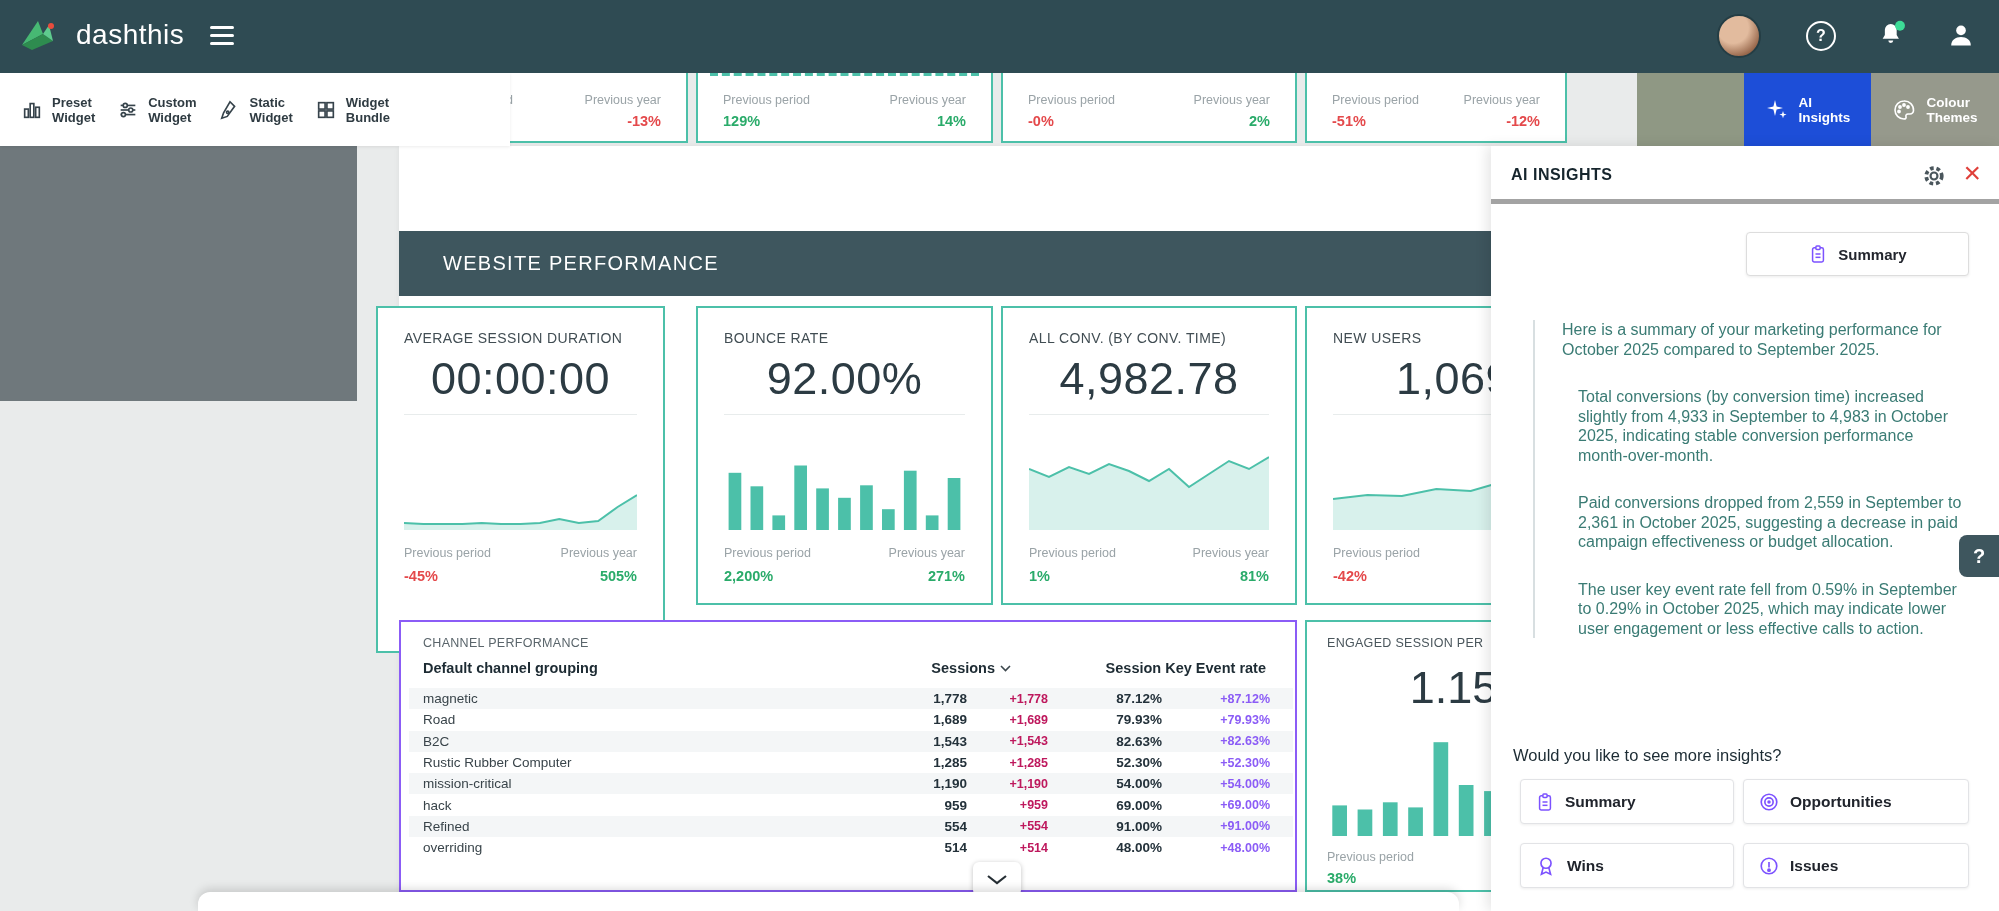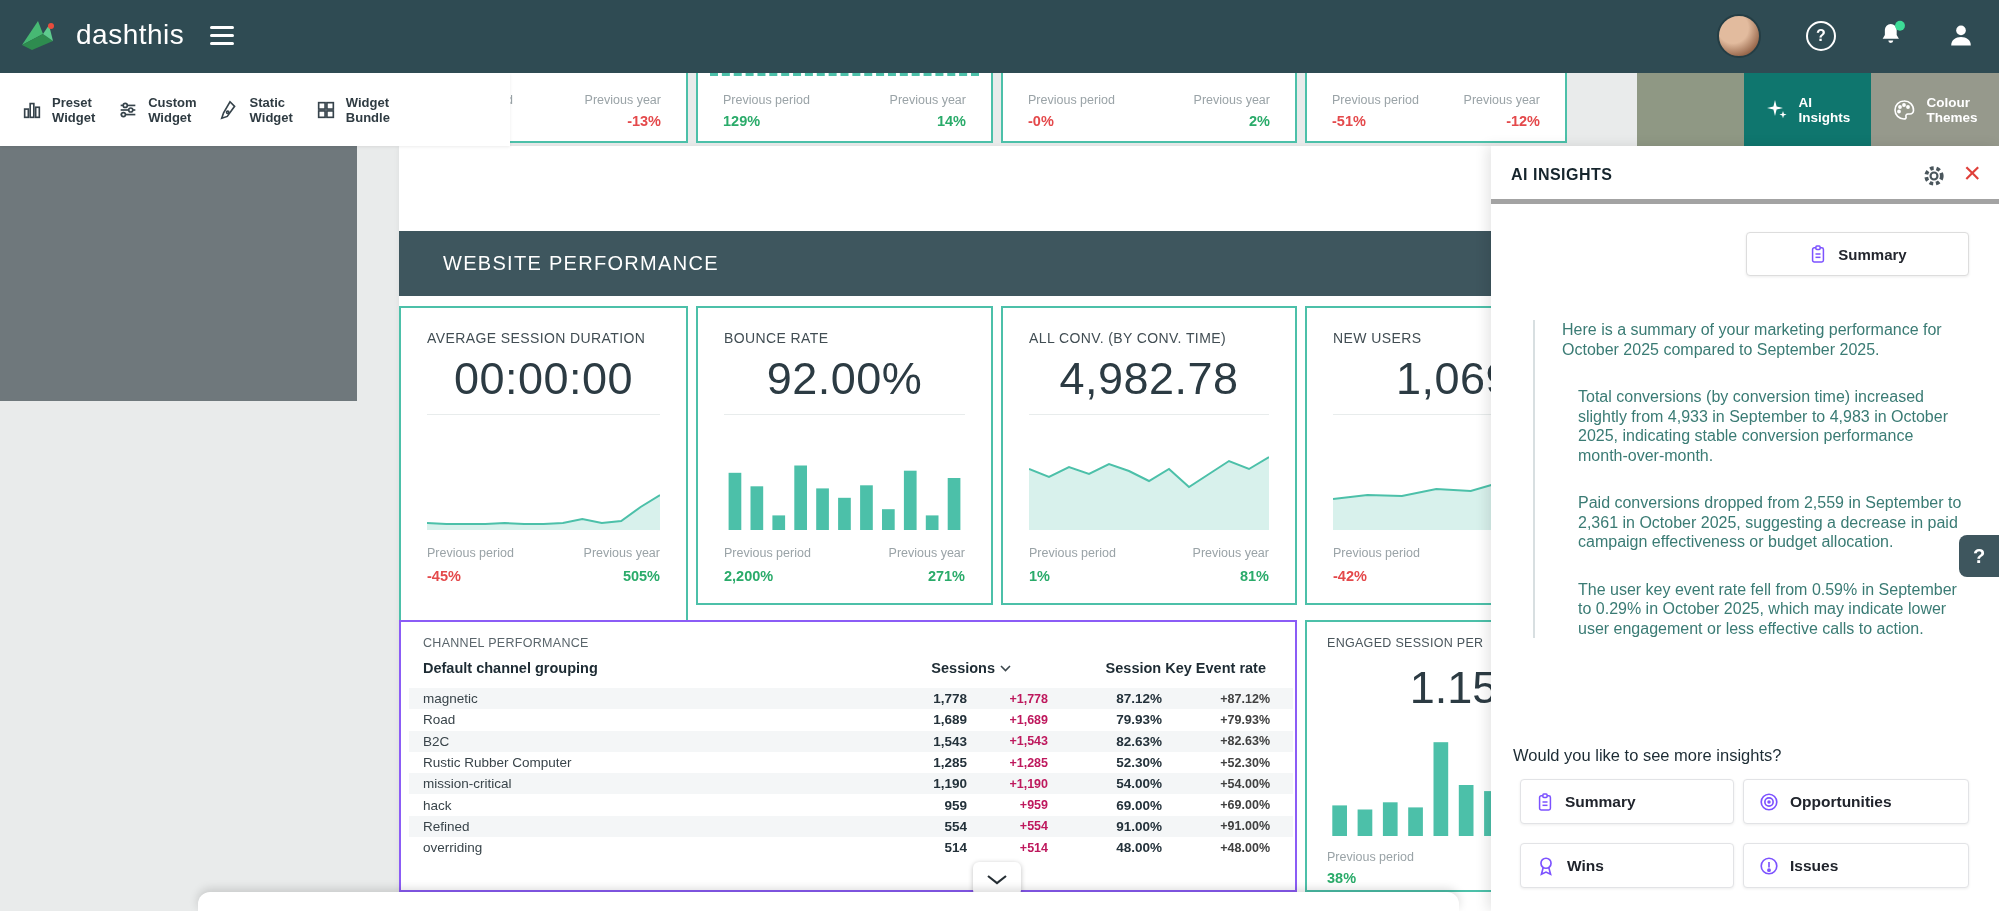--- a/index.html
+++ b/index.html
@@ -22,21 +22,21 @@
   .pw-labels{display:flex;justify-content:space-between;font-size:12.5px;color:#9aa3a7}
   .pw-vals{display:flex;justify-content:space-between;font-size:14.5px;font-weight:bold;margin-top:6px}
   .up{color:#2aab6a}.down{color:#e4494b}
   .dash{position:absolute;top:12px;left:12px;right:12px;border-top:4px dashed #4cc0a9}
 
   .toolblock{left:0;top:73px;width:510px;height:73px;background:#fff;z-index:20;display:flex;align-items:center;gap:4px;padding-left:12px;box-shadow:0 1px 3px rgba(0,0,0,.08)}
   .toolbtn{display:flex;align-items:center;gap:9px;padding:9px 9px;border-radius:4px;cursor:pointer;color:#36434b}
   .toolbtn .lbl{font-size:13px;font-weight:bold;line-height:15px;color:#2f3b42}
   .swatch{left:1637px;top:73px;width:107px;height:73px;background:#8f9884;z-index:20}
   .btn2{top:73px;height:73px;z-index:20;display:flex;align-items:center;justify-content:center;gap:10px;cursor:pointer}
-  .ai-btn{left:1744px;width:127px;background:#0f766e}
+  .ai-btn{left:1744px;width:127px;background:#1d4ed8}
   .themes-btn{left:1871px;width:128px;background:#96998c}
   .btn2 .lbl{font-size:13.5px;font-weight:bold;line-height:15px;color:#fff}
 
   
   .leftpanel{left:0;top:146px;width:357px;height:255px;background:#6f787c;z-index:2}
   .canvas{left:399px;top:146px;width:1092px;height:765px;background:#fff;z-index:1;box-shadow:0 0 6px rgba(0,0,0,.06)}
   .secheader{left:399px;top:231px;width:1203px;height:65px;background:#3e565e;z-index:3;display:flex;align-items:center;padding-left:44px;color:#fff;font-size:20px;letter-spacing:1.3px}
 
   
   .kwidget{background:#fff;border:2px solid #4cc0a9;z-index:3}
@@ -53,21 +53,21 @@
   .th-dim{position:absolute;top:38px;left:22px;font-size:14.5px;font-weight:bold;color:#1d2b33}
   .th-sess{position:absolute;top:38px;right:284px;font-size:14.5px;font-weight:bold;color:#1d2b33;display:flex;align-items:center;gap:5px;cursor:pointer}
   .th-rate{position:absolute;top:38px;right:29px;font-size:14.5px;font-weight:bold;color:#1d2b33}
   .trows{position:absolute;left:8px;top:66px;width:884px}
   .trow{display:flex;align-items:center;height:21.3px}
   .trow:nth-child(odd){background:#f4f6f7}
   .c-name{width:420px;padding-left:14px;font-size:13.5px;color:#39444a;white-space:nowrap;overflow:hidden}
   .c-sess{width:138px;text-align:right;font-size:13.5px;font-weight:bold;color:#23313a}
   .c-sdelta{width:81px;text-align:right;font-size:12.5px;font-weight:bold;color:#be185d}
   .c-rate{width:114px;text-align:right;font-size:13.5px;font-weight:bold;color:#23313a}
-  .c-rdelta{width:108px;text-align:right;font-size:12.5px;font-weight:bold;color:#404040}
+  .c-rdelta{width:108px;text-align:right;font-size:12.5px;font-weight:bold;color:#8b5cf6}
   .expand-btn{left:973px;top:862px;width:48px;height:34px;background:#fff;border-radius:6px;box-shadow:0 1px 5px rgba(0,0,0,.25);display:flex;align-items:center;justify-content:center;z-index:25;cursor:pointer}
 
   
   .ewidget{left:1305px;top:620px;width:297px;height:272px;background:#fff;border:2px solid #4cc0a9;z-index:3}
   .ew-title{position:absolute;top:14px;left:20px;right:6px;font-size:12.5px;letter-spacing:.3px;color:#4a565c;white-space:nowrap;overflow:hidden}
   .ew-value{position:absolute;top:40px;left:0;right:0;text-align:center;font-size:45px;font-weight:300;color:#2c3b43}
   .ew-chart{position:absolute;left:20px;right:20px;top:112px;height:102px}
   .ew-lab{position:absolute;left:20px;top:228px;font-size:12.5px;color:#9aa3a7}
   .ew-val{position:absolute;left:20px;top:248px;font-size:14.5px;font-weight:bold}
 
@@ -226,21 +226,21 @@
   <span class="lbl"><span>Colour</span><br><span>Themes</span></span>
 </div>
 
 <div class="leftpanel abs"></div>
 <div class="canvas abs"></div>
 
 <div class="secheader abs">
   <span>WEBSITE PERFORMANCE</span>
 </div>
 
-<div class="kwidget abs" style="left:399px;top:306px;width:289px;height:347px">
+<div class="kwidget abs" style="left:376px;top:306px;width:289px;height:347px">
   <div class="kw-title">AVERAGE SESSION DURATION</div>
   <div class="kw-value">00:00:00</div>
   <div class="kw-div"></div>
   <div class="kw-chart"><svg width="233" height="104">
         <polygon points="0,104 0.0,97.0 19.4,98.0 38.8,98.0 58.3,98.0 77.7,97.0 97.1,98.0 116.5,98.0 135.9,97.0 155.3,93.0 174.8,97.0 194.2,95.0 213.6,81.0 233.0,69.0 233,104" fill="rgba(76,192,169,0.22)"></polygon>
         <polyline points="0.0,97.0 19.4,98.0 38.8,98.0 58.3,98.0 77.7,97.0 97.1,98.0 116.5,98.0 135.9,97.0 155.3,93.0 174.8,97.0 194.2,95.0 213.6,81.0 233.0,69.0" fill="none" stroke="#4cc0a9" stroke-width="2"></polyline>
       </svg></div>
   <div class="kw-foot-labels">
     <span>Previous period</span>
     <span>Previous year</span>

